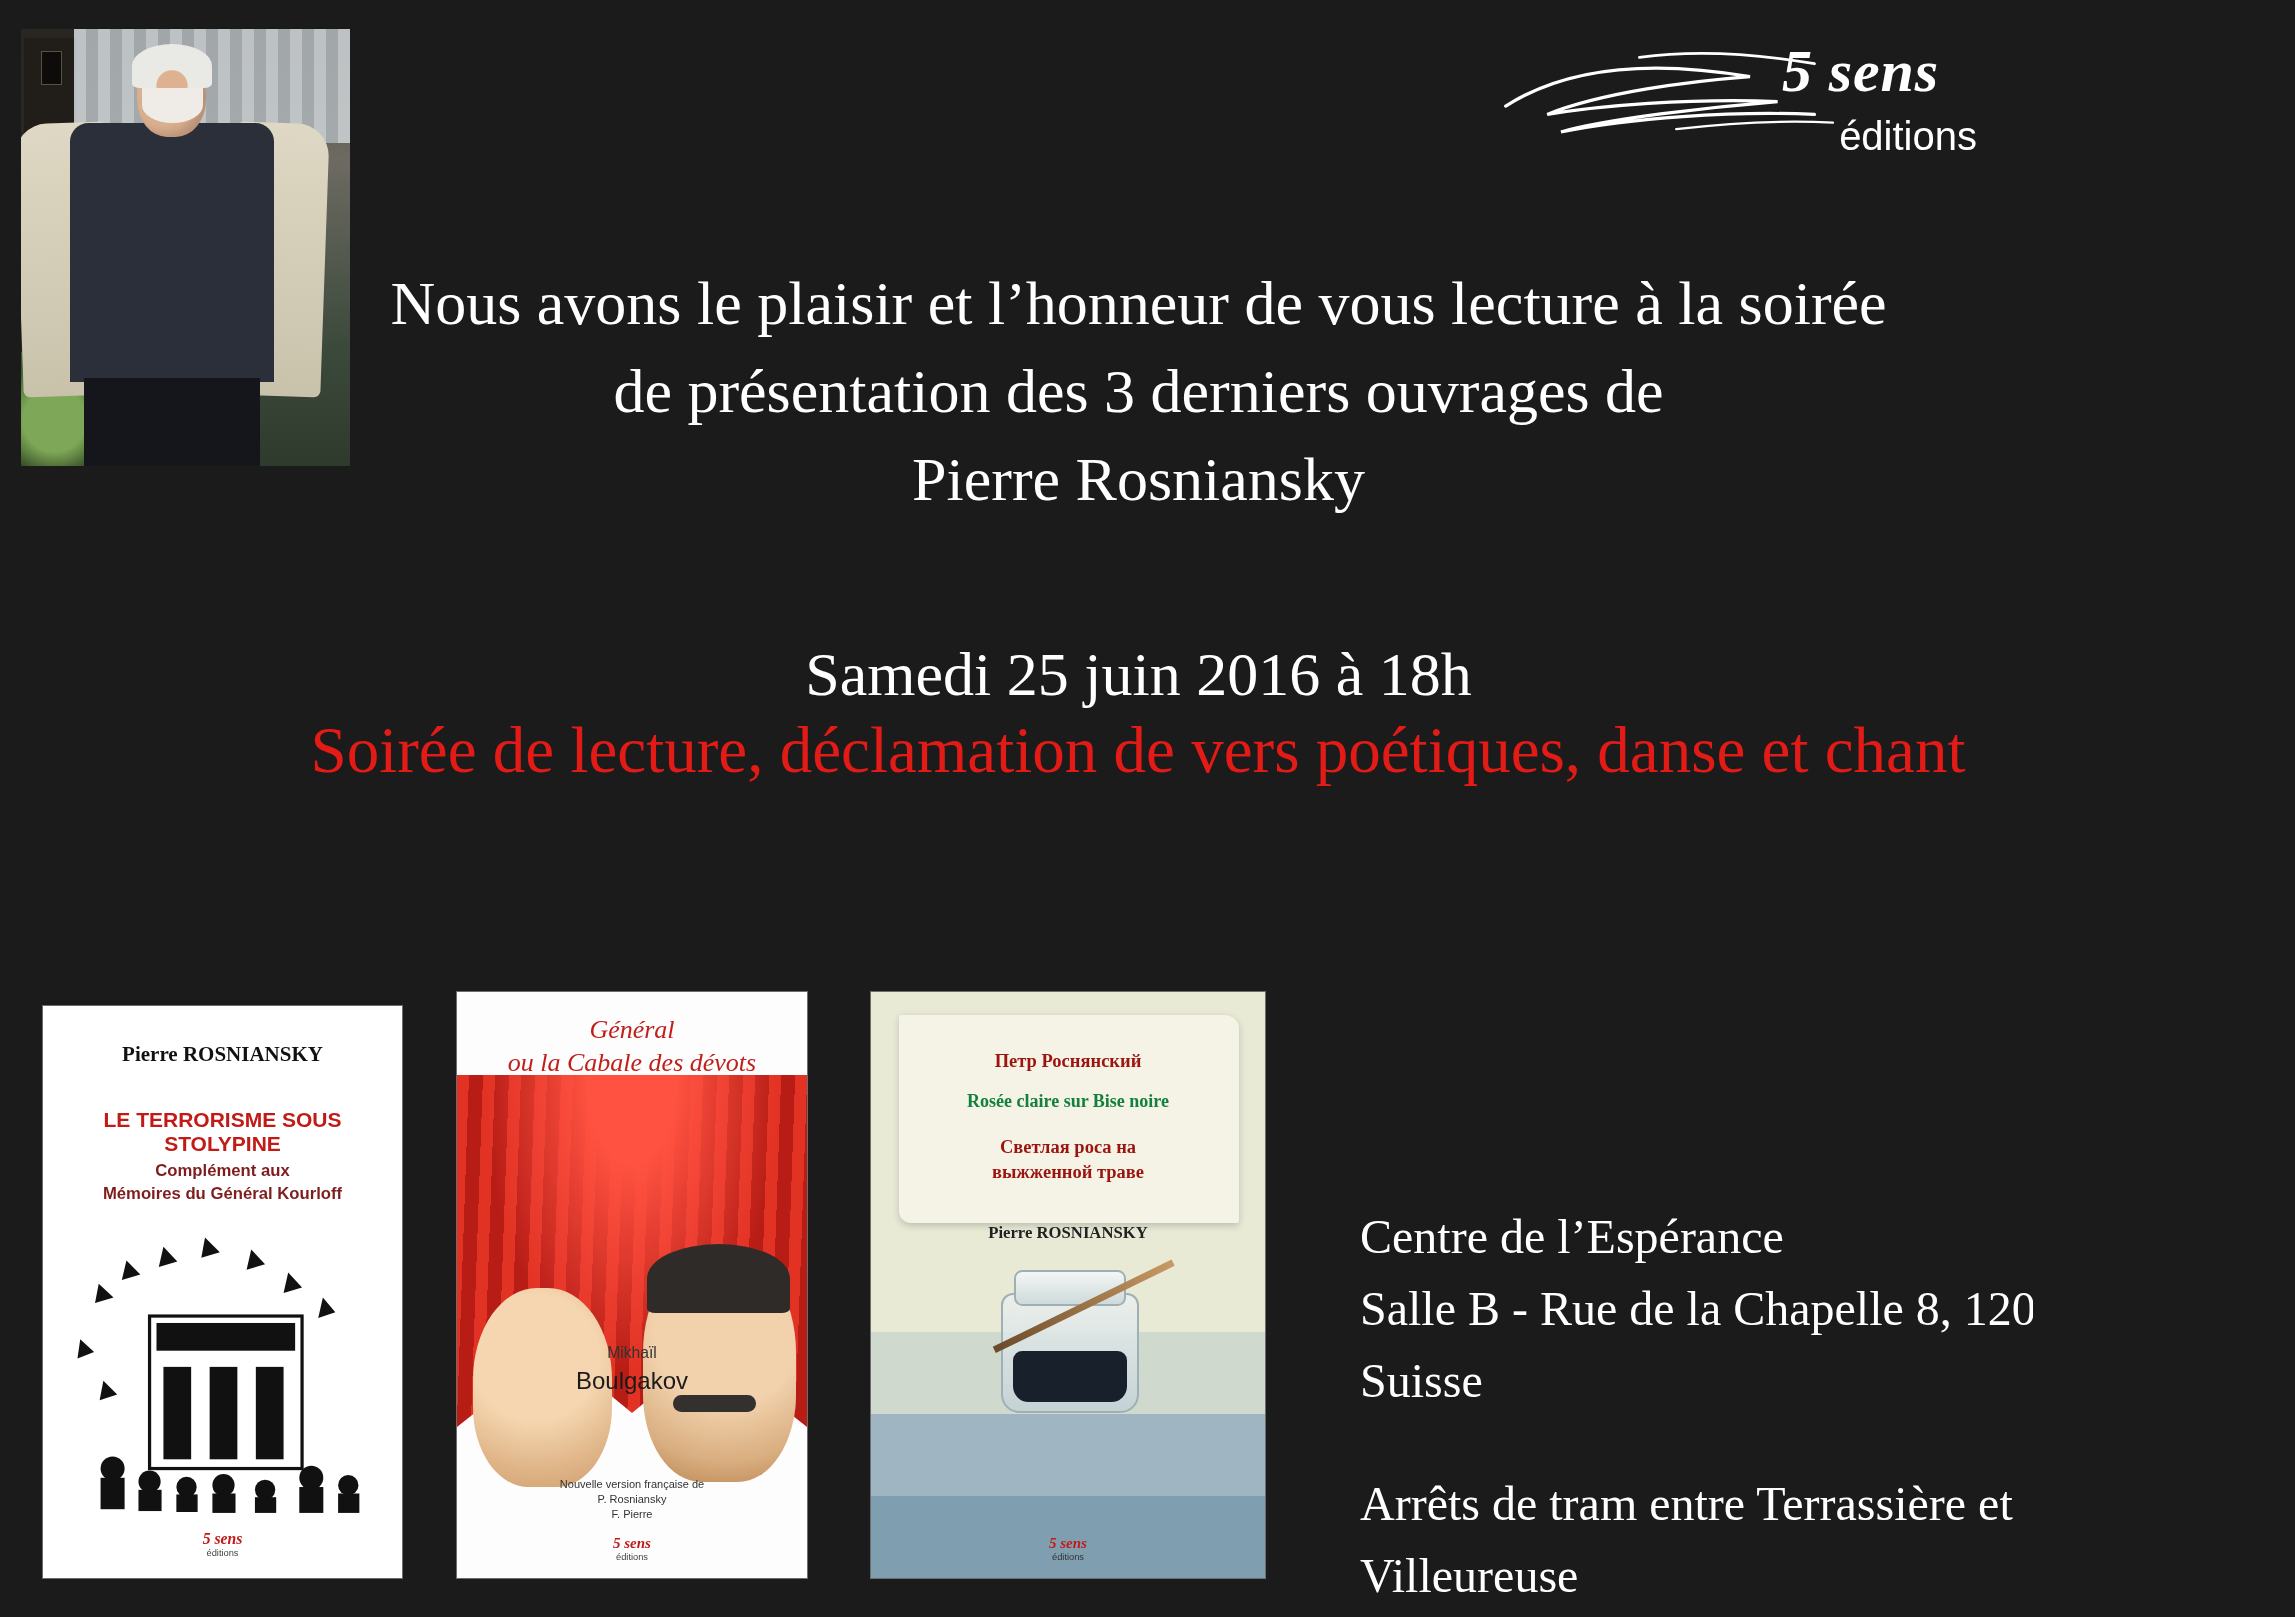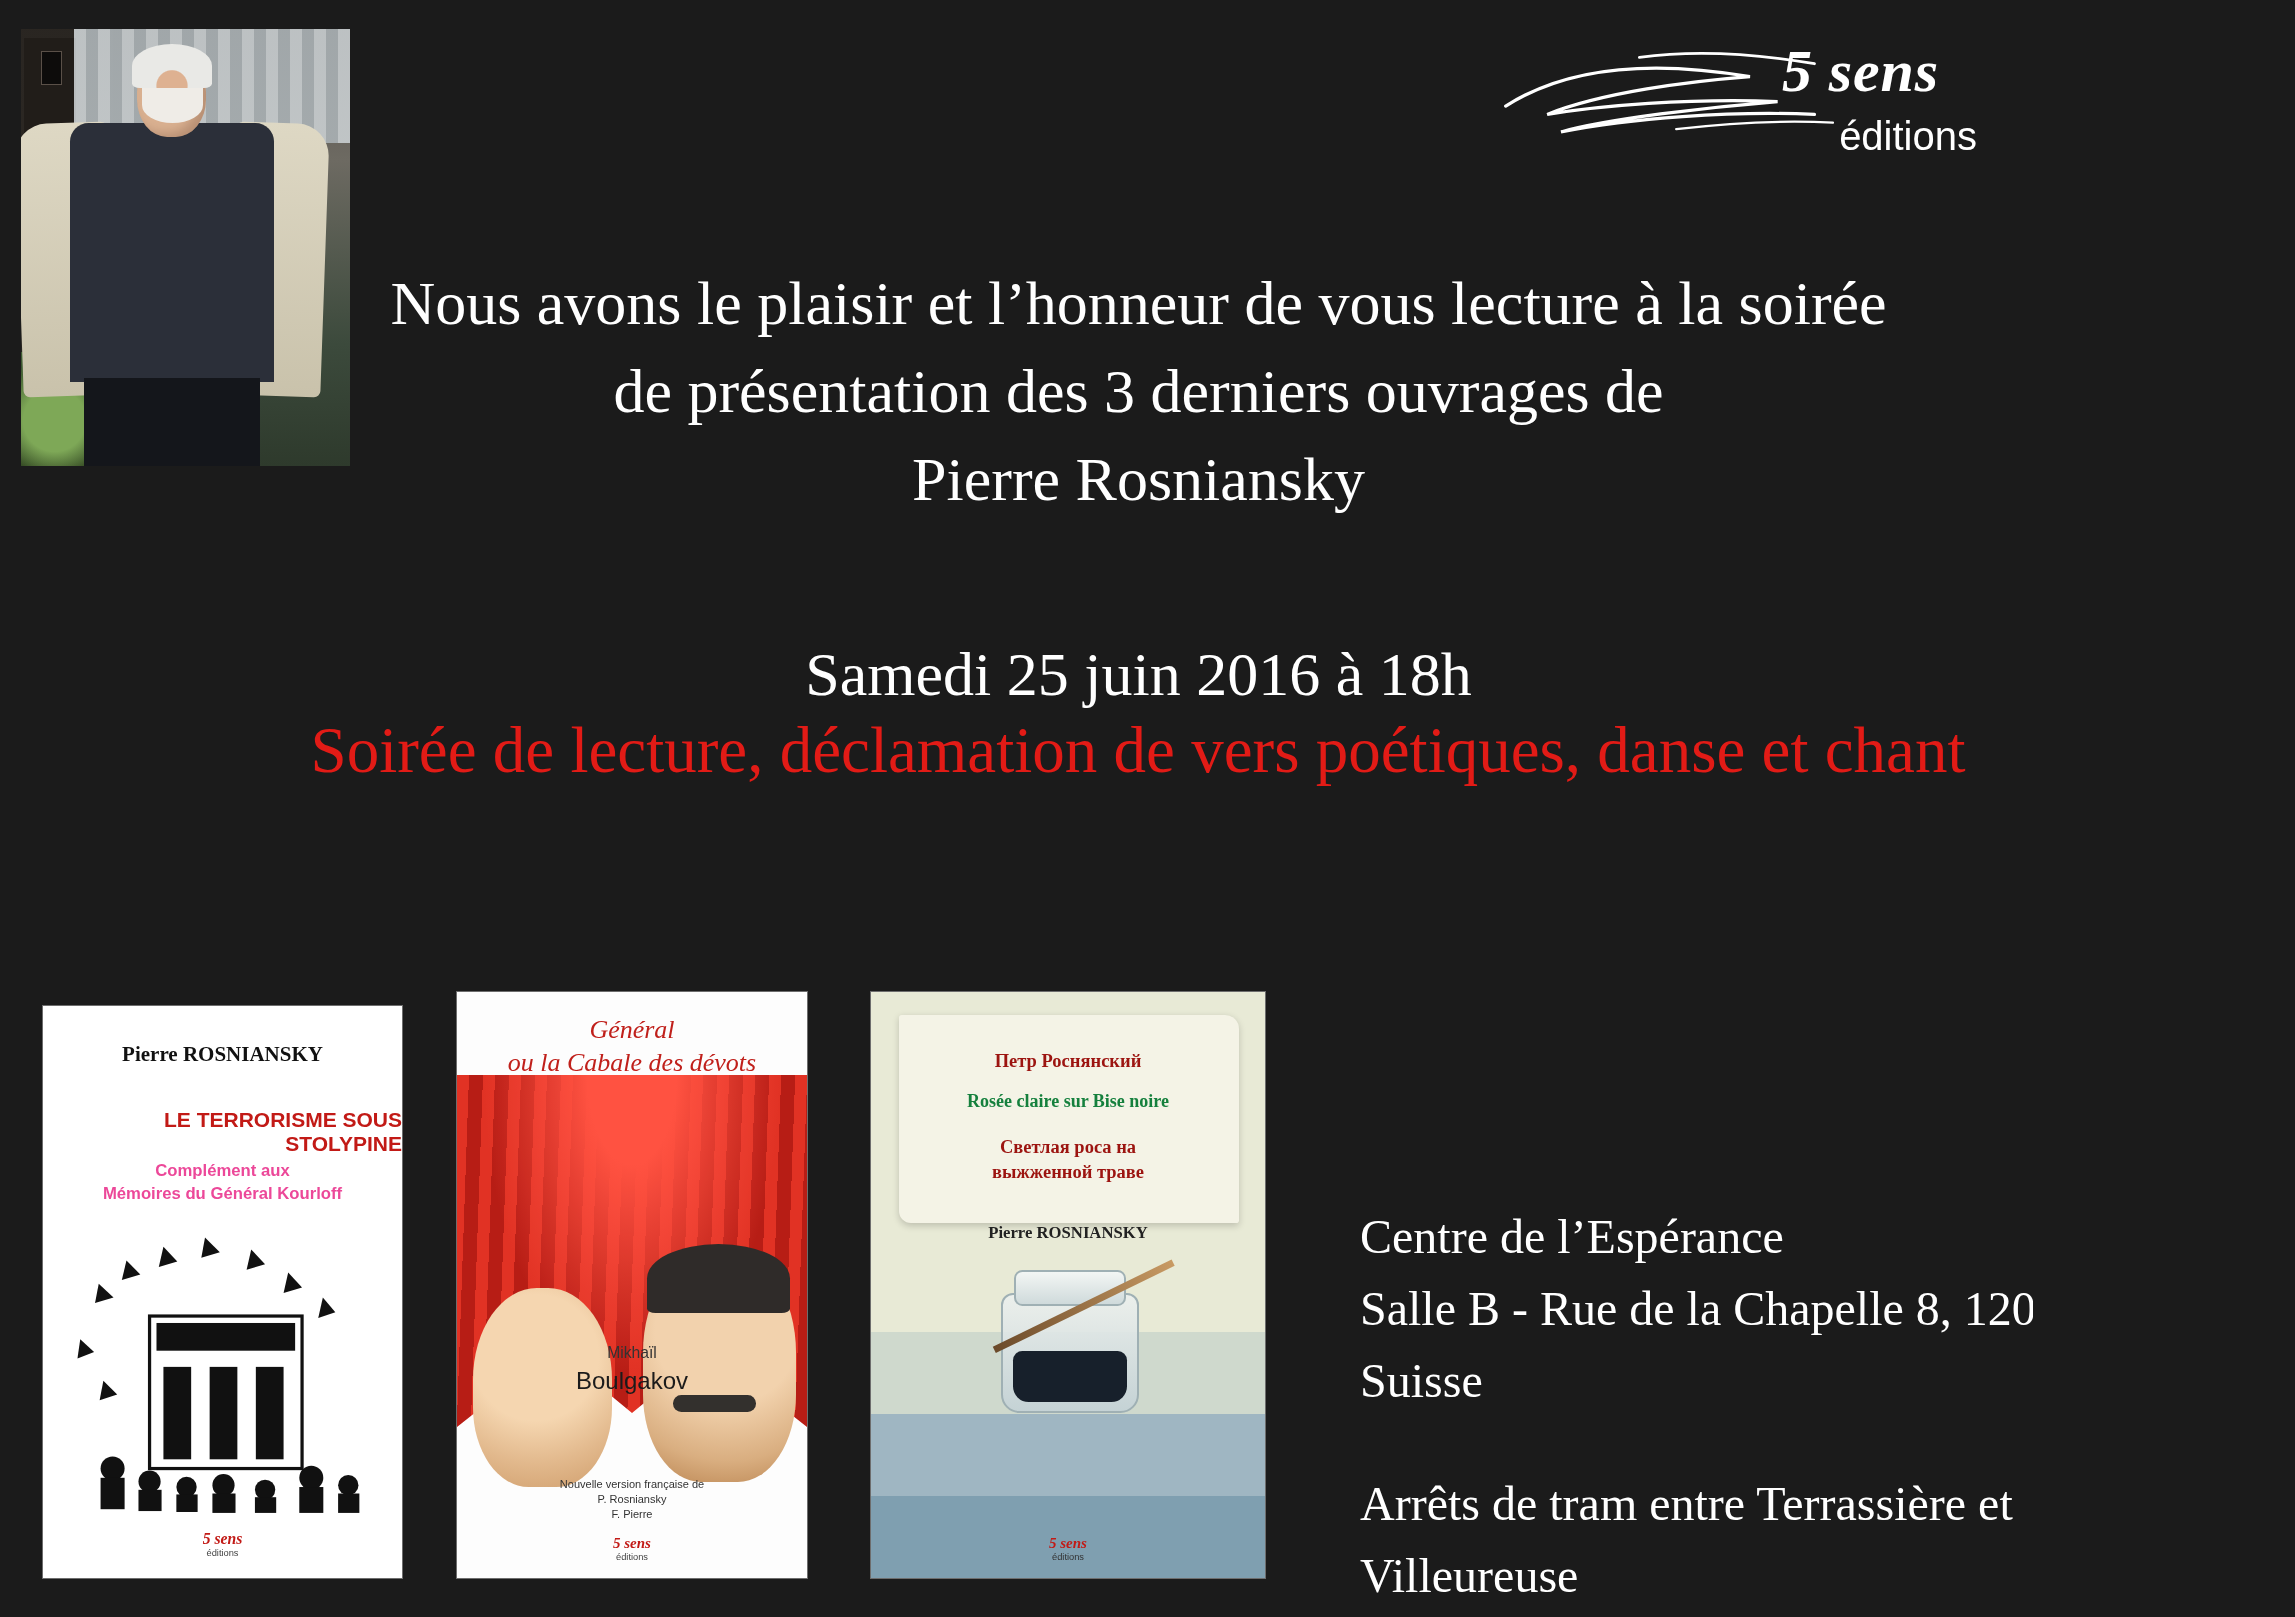--- a/index.html
+++ b/index.html
@@ -158,26 +158,26 @@
   #book-3 { left: 870px; width: 396px; height: 588px; background: #e9ecd9; }
 
   
   .b1-author {
     position: absolute; top: 36px; left: 0; width: 100%;
     text-align: center; color: #111; font-weight: bold;
     font-family: "Liberation Serif", serif; font-size: 21px;
   }
   .b1-title {
     position: absolute; top: 102px; left: 0; width: 100%;
-    text-align: right; color: #c21a16; font-weight: bold;
+    text-align: center; color: #c21a16; font-weight: bold;
     font-family: "Liberation Sans", sans-serif; font-size: 21px;
   }
   .b1-sub {
     position: absolute; top: 153px; left: 0; width: 100%;
-    text-align: center; color: #ec4899; font-weight: bold;
+    text-align: center; color: #7f1d1d; font-weight: bold;
     font-family: "Liberation Sans", sans-serif; font-size: 16.7px; line-height: 1.4;
   }
   .b1-art {
     position: absolute; top: 222px; left: 28px; width: 305px; height: 287px;
   }
   .b1-logo {
     position: absolute; bottom: 20.4px; left: 0; width: 100%;
     text-align: center;
   }
   .b1-logo .mini-brand {

